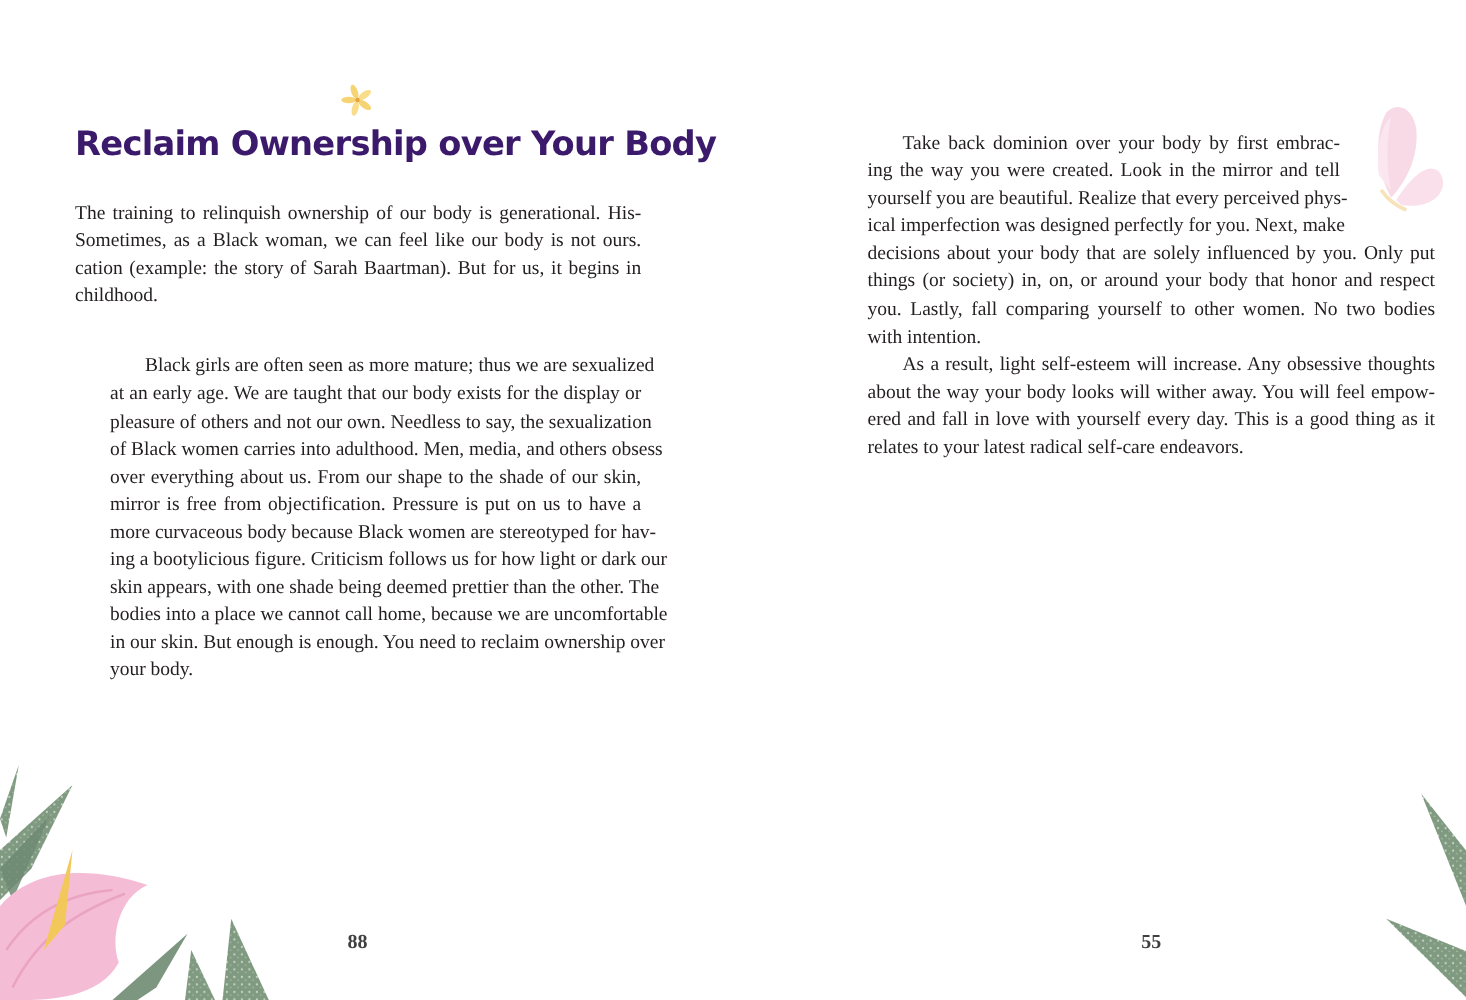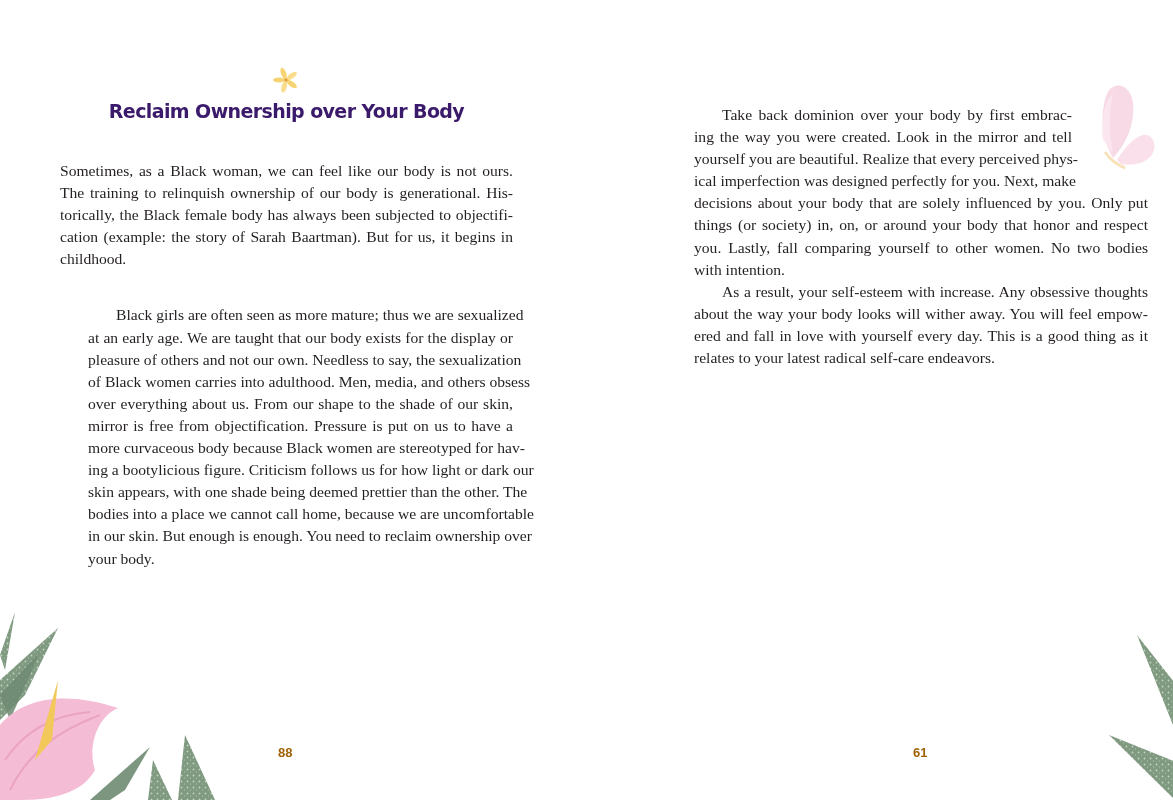--- a/index.html
+++ b/index.html
@@ -12,21 +12,21 @@
     .page { position: absolute; top: 0; height: 800px; }
     .page-left { left: 0; width: 586px; }
     .page-right { left: 621px; width: 587px; }
 
     .flower-top { position: absolute; left: 272px; top: 66px; width: 28px; height: 28px; }
 
     .title {
       position: absolute; left: 60px; top: 100px; width: 453px;
       text-align: center;
       font-family: "DejaVu Sans", "Liberation Sans", sans-serif;
-      font-weight: bold; font-size: 19px; letter-spacing: -0.6px;
+      font-weight: bold; font-size: 27px; letter-spacing: -0.6px;
       color: #3b1a6b; margin: 0; white-space: nowrap;
     }
 
     .body-text {
       position: absolute;
       font-size: 15.6px; line-height: 22.1px;
       text-align: justify; text-align-last: left;
       hyphens: manual;
     }
     .body-text p { margin: 0; }
@@ -34,22 +34,22 @@
     .body-text .line { display: block; text-align: justify; text-align-last: justify; white-space: nowrap; }
     .body-text .line.last { text-align-last: left; }
 
     .left-text { left: 60px; top: 160px; width: 453px; }
     .right-text { left: 73px; top: 104px; width: 454px; }
 
     .line.short { width: 378px; }
 
     .folio {
       position: absolute; top: 745px;
-      font-family: Liberation Sans, sans-serif;
-      font-weight: bold; font-size: 13px; color: #a16207;
+      font-family: Liberation Serif, serif;
+      font-weight: bold; font-size: 16px; color: #404040;
     }
     .folio-left { left: 278px; }
     .folio-right { left: 292px; }
 
     .deco { position: absolute; }
     .butterfly { left: 470px; top: 78px; width: 70px; height: 95px; }
     .plant-left { left: 0; top: 600px; width: 230px; height: 200px; }
     .plant-right { left: 474px; top: 625px; width: 113px; height: 175px; }
   </style>
 </head>
@@ -65,23 +65,22 @@
       <ellipse cx="0" cy="-7" rx="2.6" ry="6" fill="#f9dd8a" transform="rotate(195)"></ellipse>
       <ellipse cx="0" cy="-7" rx="2.6" ry="6" fill="#f7d473" transform="rotate(270)"></ellipse>
       <circle cx="0" cy="0" r="1.8" fill="#e9a23b"></circle>
     </g>
   </svg>
 
   <h1 class="title">Reclaim Ownership over Your Body</h1>
 
   <div class="body-text left-text">
     <p>
+      <span class="line">The training to relinquish ownership of our body is generational. His-</span>
       <span class="line">Sometimes, as a Black woman, we can feel like our body is not ours.</span>
-      <span class="line">The training to relinquish ownership of our body is generational. His-</span>
-      <span class="line">torically, the Black female body has always been subjected to objectifi-</span>
       <span class="line">cation (example: the story of Sarah Baartman). But for us, it begins in</span>
       <span class="line last">childhood.</span>
     </p>
     <p class="indent">
       <span class="line" style="padding-left:28px">Black girls are often seen as more mature; thus we are sexualized</span>
       <span class="line">at an early age. We are taught that our body exists for the display or</span>
       <span class="line">pleasure of others and not our own. Needless to say, the sexualization</span>
       <span class="line">of Black women carries into adulthood. Men, media, and others obsess</span>
       <span class="line">over everything about us. From our shape to the shade of our skin,</span>
       <span class="line">mirror is free from objectification. Pressure is put on us to have a</span>
@@ -124,21 +123,21 @@
       <span class="line short" style="padding-left:28px;width:350px">Take back dominion over your body by first embrac-</span>
       <span class="line short">ing the way you were created. Look in the mirror and tell</span>
       <span class="line short">yourself you are beautiful. Realize that every perceived phys-</span>
       <span class="line short">ical imperfection was designed perfectly for you. Next, make</span>
       <span class="line">decisions about your body that are solely influenced by you. Only put</span>
       <span class="line">things (or society) in, on, or around your body that honor and respect</span>
       <span class="line">you. Lastly, fall comparing yourself to other women. No two bodies</span>
       <span class="line last">with intention.</span>
     </p>
     <p>
-      <span class="line" style="padding-left:28px">As a result, your self-esteem with increase. Any obsessive thoughts</span>
+      <span class="line" style="padding-left:28px">As a result, light self-esteem will increase. Any obsessive thoughts</span>
       <span class="line">about the way your body looks will wither away. You will feel empow-</span>
       <span class="line">ered and fall in love with yourself every day. This is a good thing as it</span>
       <span class="line last">relates to your latest radical self-care endeavors.</span>
     </p>
   </div>
 
   <svg class="deco butterfly" viewBox="0 0 70 95">
     <path d="M22 80 C10 60,8 30,18 12 C28 2,40 10,42 25 C44 45,36 65,22 80 Z" fill="#f7d3e2" opacity="0.85"></path>
     <path d="M26 82 C40 60,55 50,62 62 C68 75,55 90,30 86 Z" fill="#f9dbe8" opacity="0.85"></path>
     <path d="M12 62 C10 45,12 25,22 15 C18 35,18 55,22 75 Z" fill="#fbe6ee" opacity="0.9"></path>
@@ -151,14 +150,14 @@
         <rect width="6" height="6" fill="#7f9a80"></rect>
         <circle cx="1.5" cy="1.5" r="0.9" fill="#c5d3c2"></circle>
         <circle cx="4.5" cy="4" r="0.7" fill="#a9bba7"></circle>
       </pattern>
     </defs>
     <path d="M42 10 L113 100 L113 150 L90 130 Z" fill="url(#speckle2)"></path>
     <path d="M95 8 L113 40 L113 110 L100 80 Z" fill="url(#speckle2)"></path>
     <path d="M14 110 L113 150 L113 175 L80 175 Z" fill="url(#speckle2)"></path>
   </svg>
 
-  <div class="folio folio-right">61</div>
+  <div class="folio folio-right">55</div>
 </div>
 
 </body></html>

